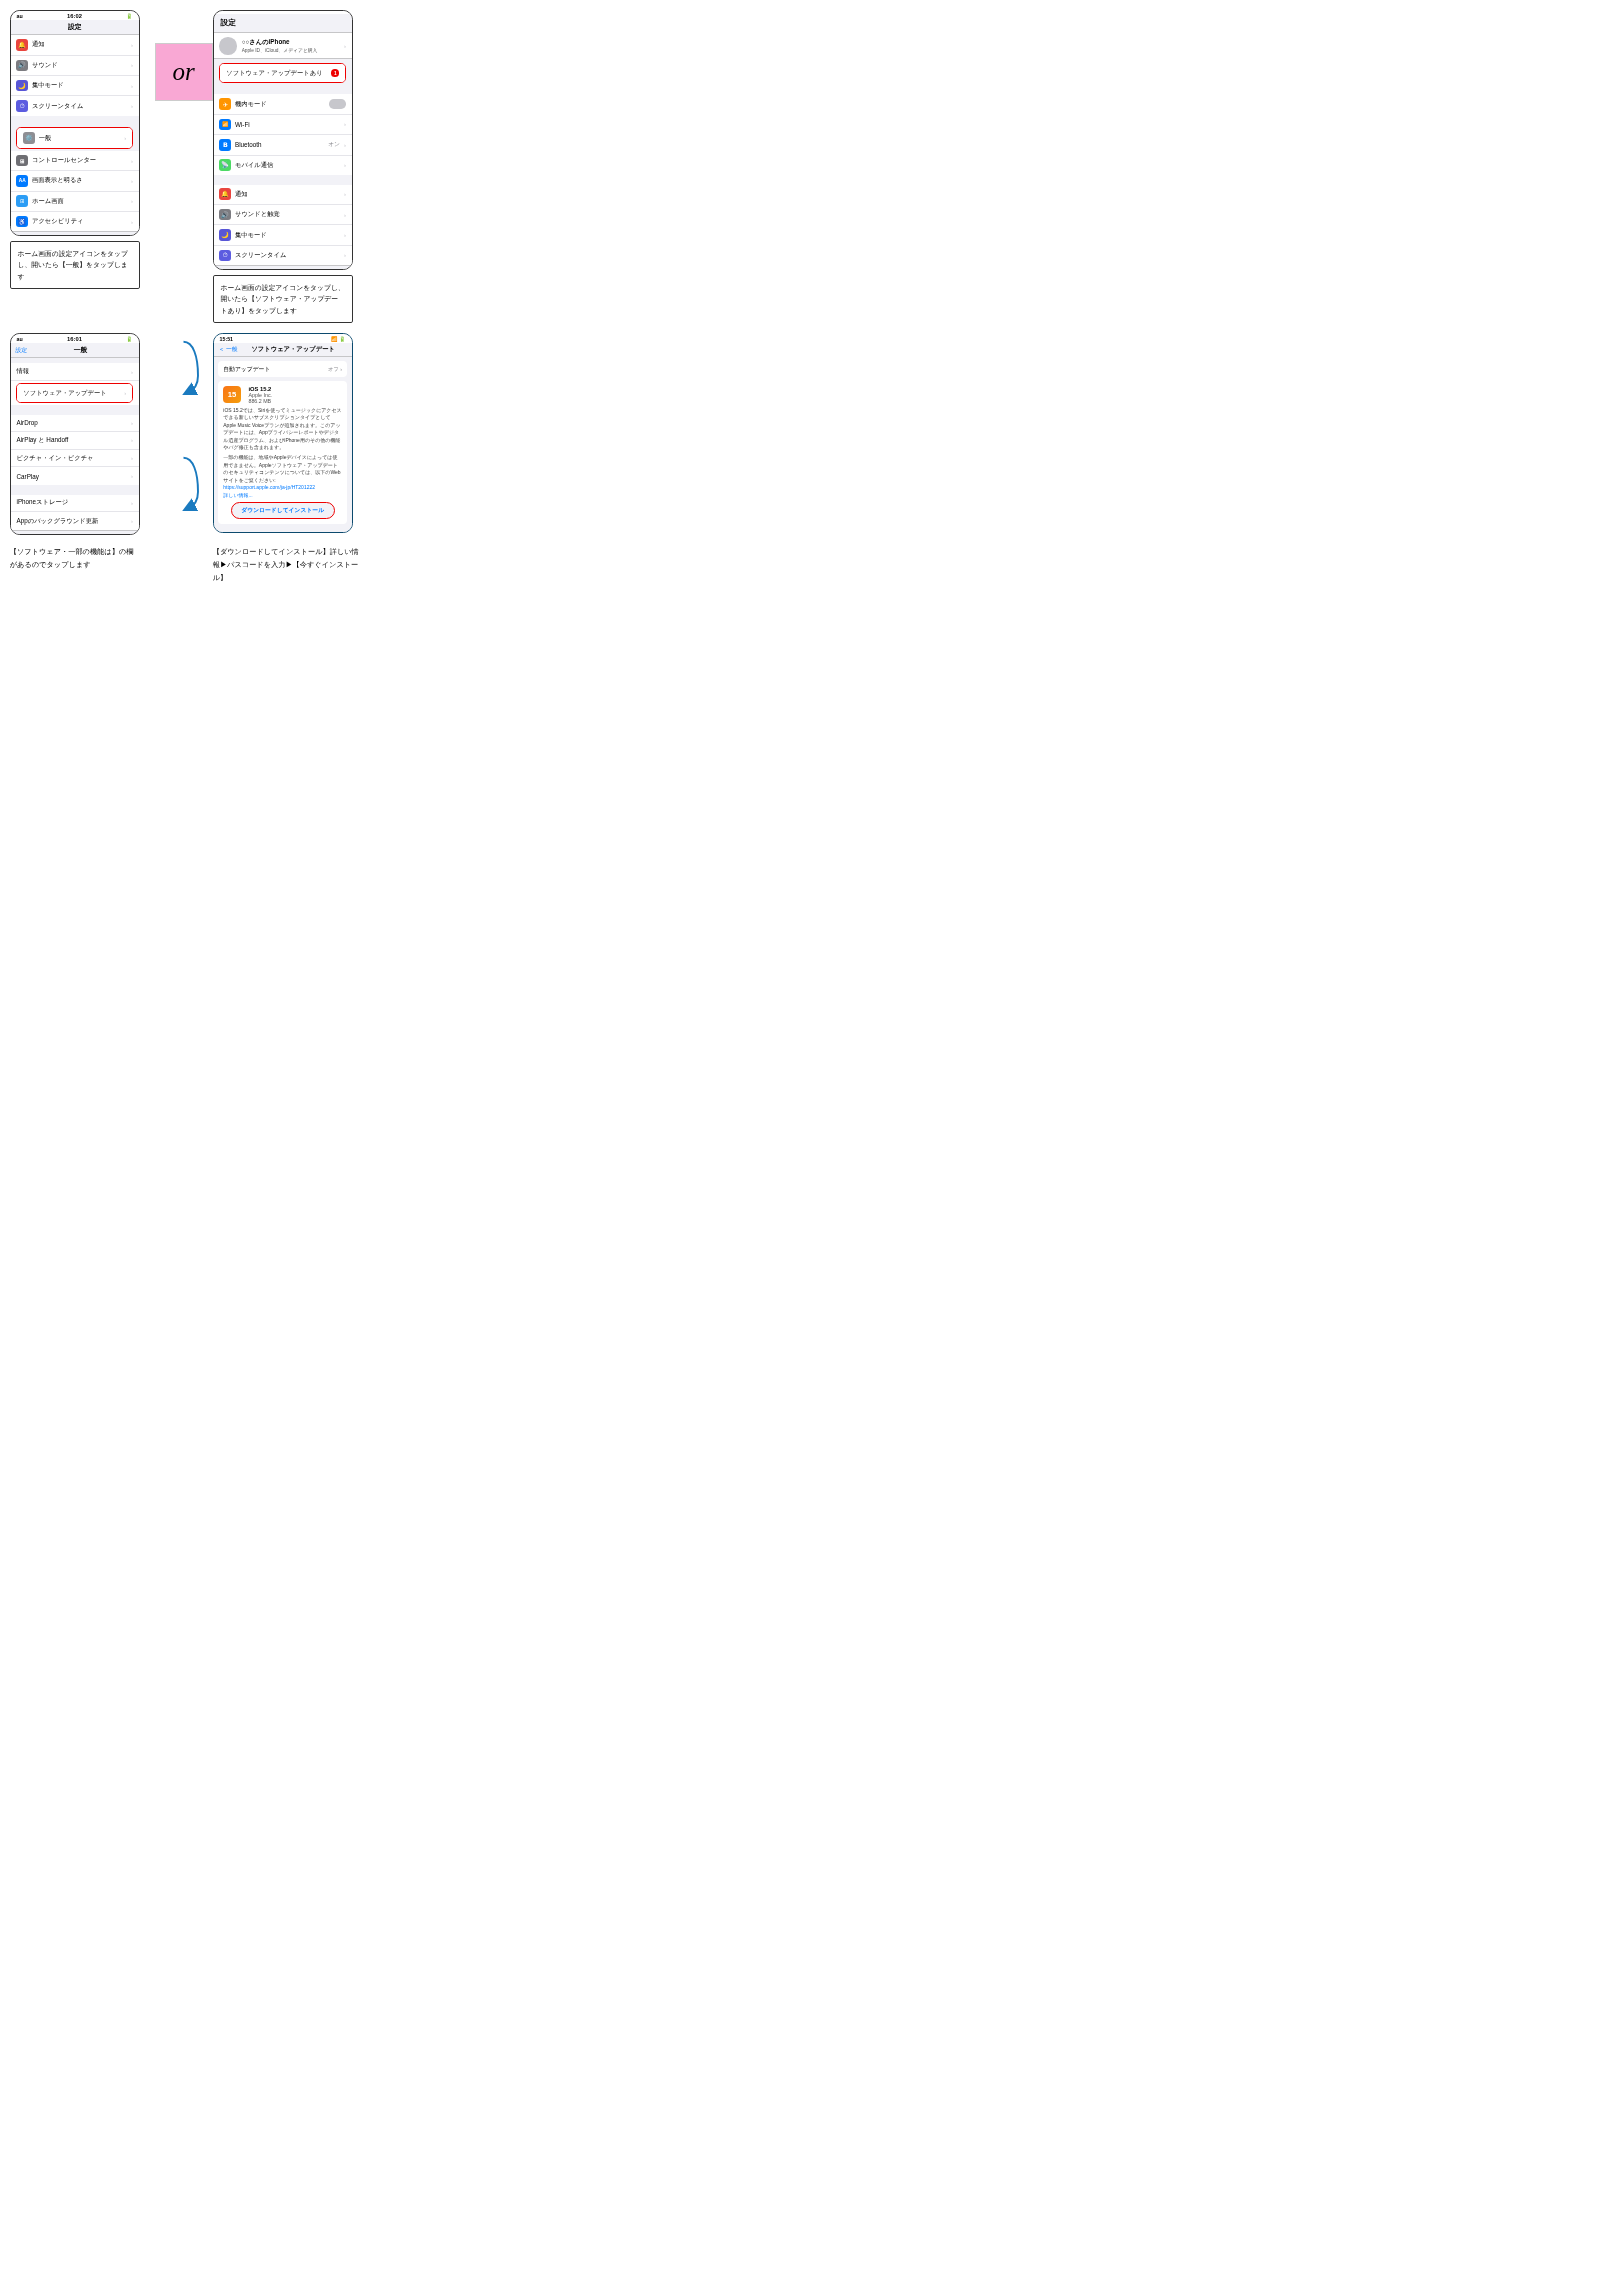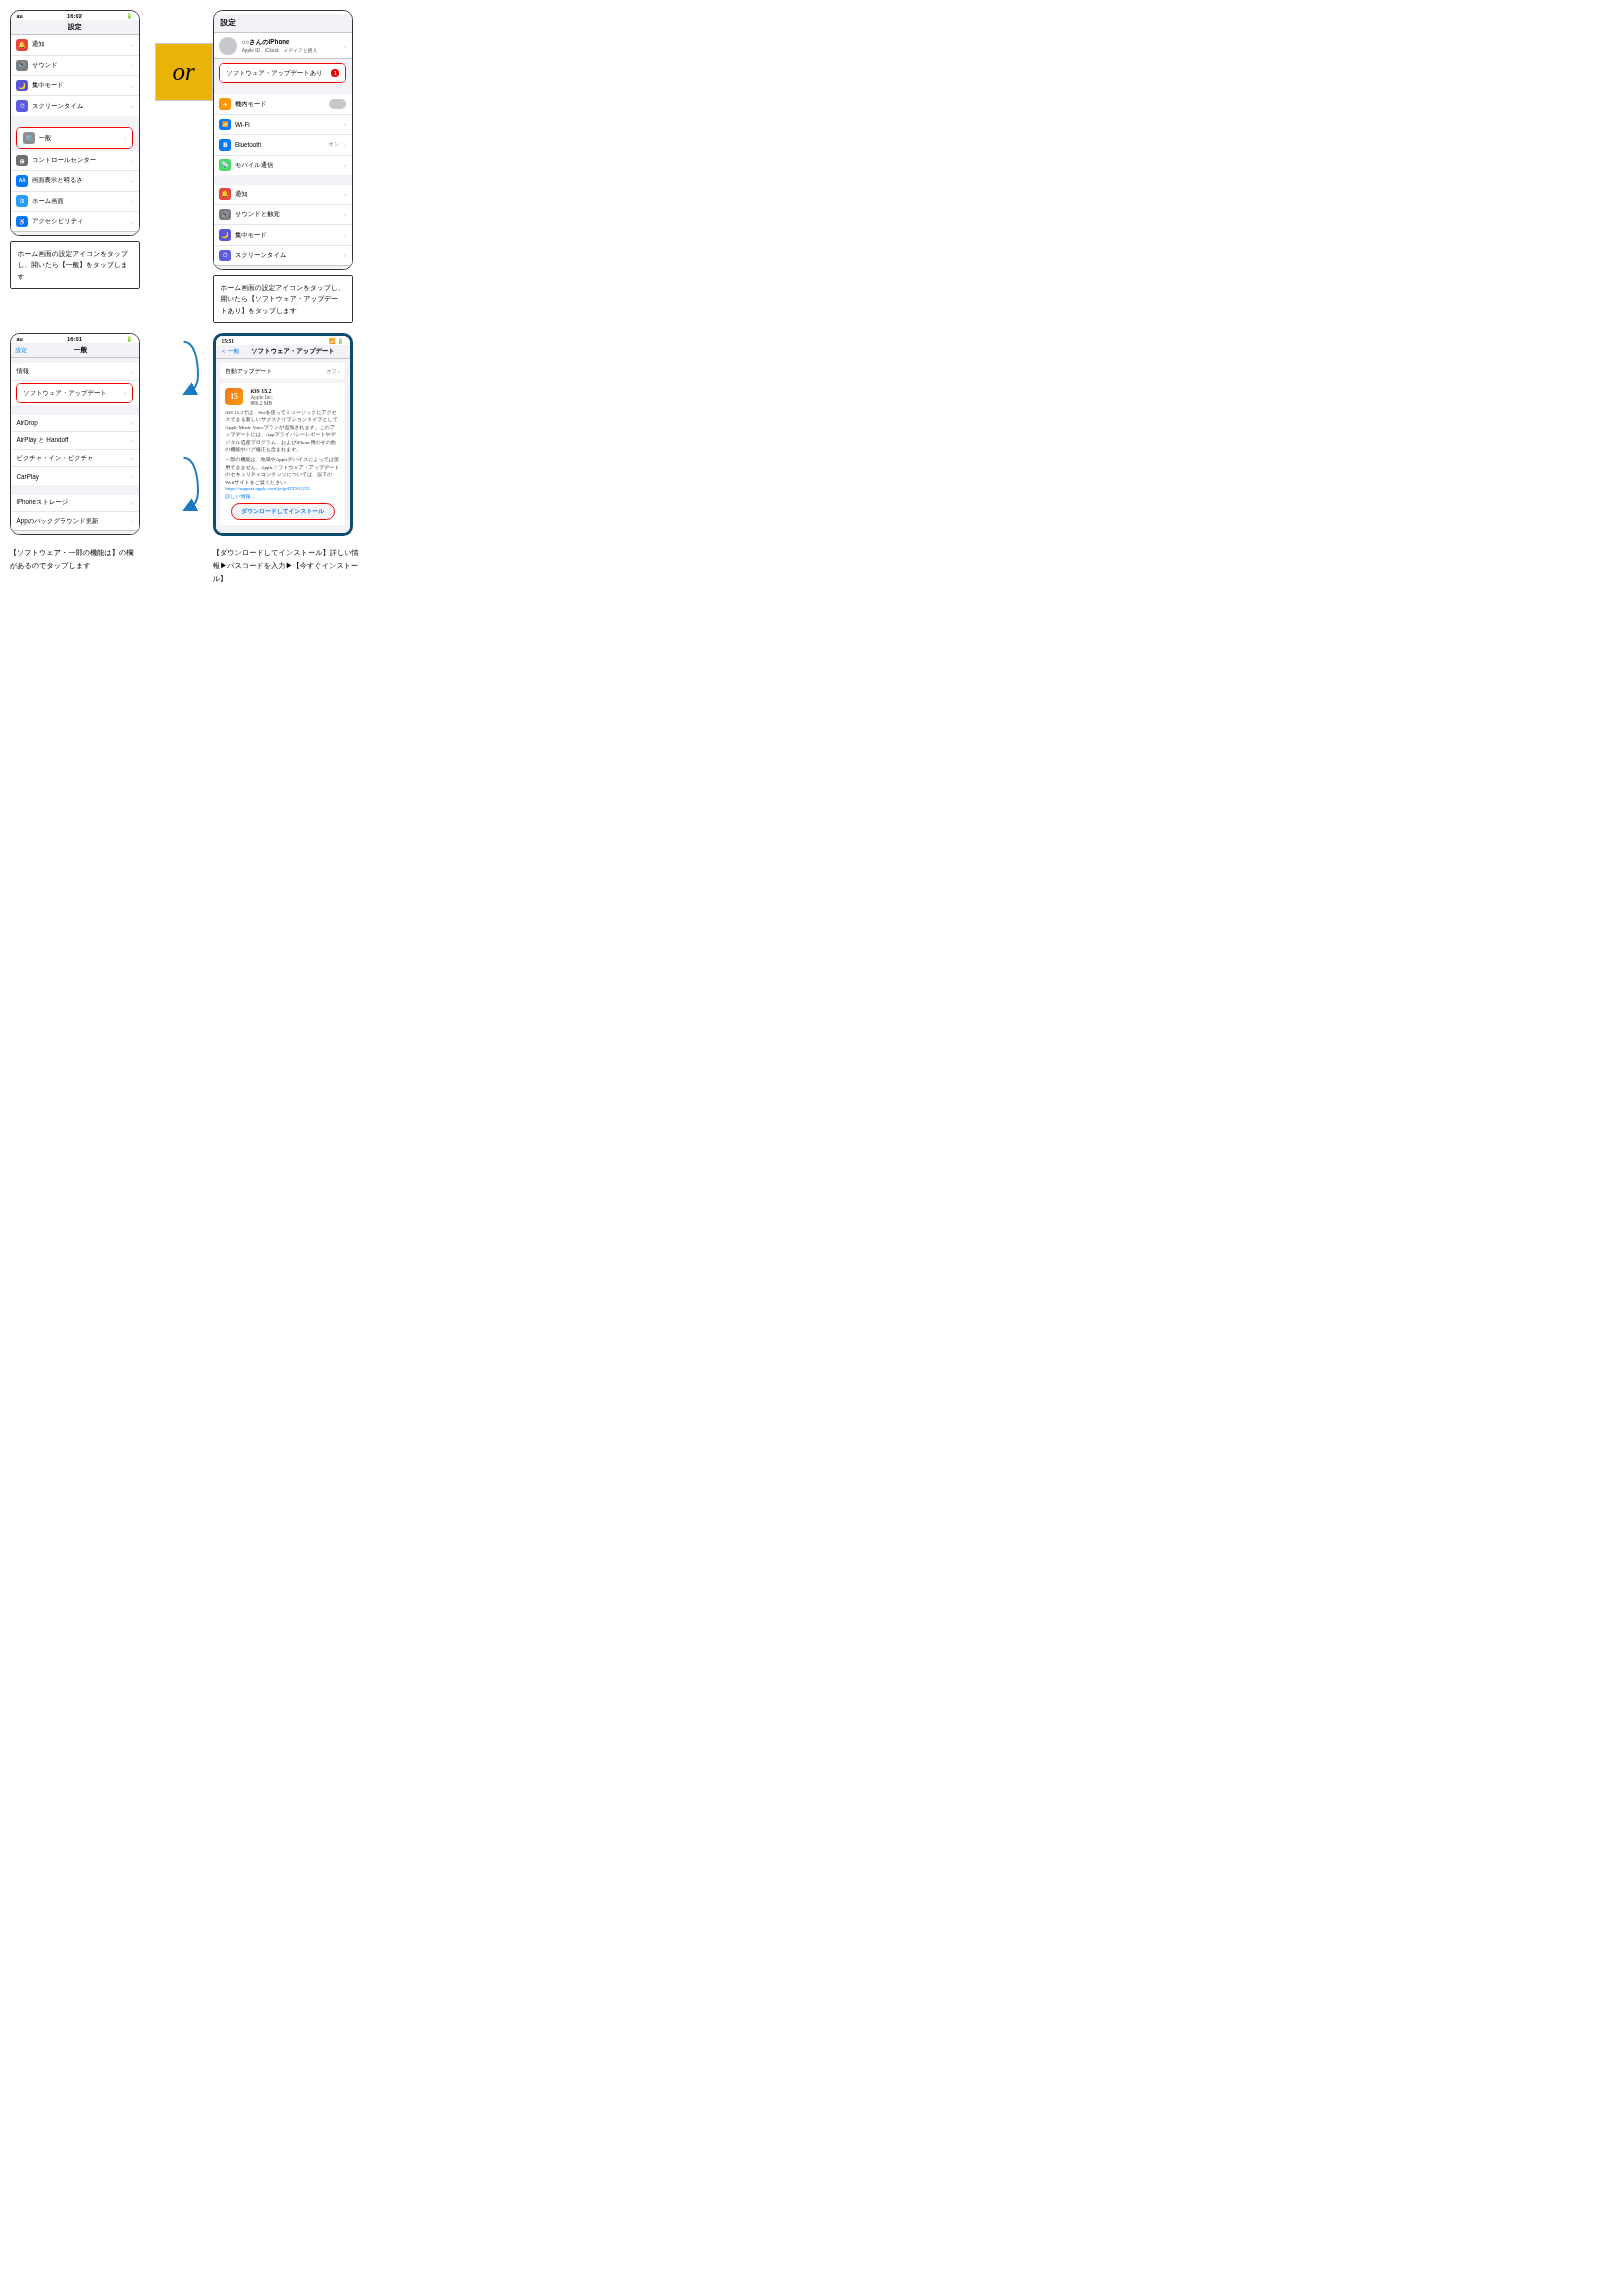--- a/index.html
+++ b/index.html
@@ -103,45 +103,44 @@
     .or-box {
       border: 1px solid #ccc;
       width: 58px;
       height: 58px;
       display: flex;
       align-items: center;
       justify-content: center;
       font-size: 25px;
       font-style: italic;
       font-family: Georgia, serif;
-      background: #eab308;
+      background: #f9a8d4;
       align-self: center;
       margin: 19.3px 0;
     }
 
     
     .caption-box {
       border: 1px solid #333;
       background: #fff;
       padding: 5.8px 6.8px;
       font-size: 6.8px;
       line-height: 1.7;
       border-radius: 1.9px;
       width: 130px;
     }
 
     
     .sw-update-screen {
-      border: 3px solid #0c4a6e;
+      border: 1px solid #0c4a6e;
       border-radius: 9.7px;
       background: #f2f2f7;
       overflow: hidden;
       font-size: 5.8px;
       width: 130px;
-      font-family: Liberation Serif, serif;
     }
 
     .sw-back-bar {
       background: #f2f2f7;
       display: flex;
       align-items: center;
       padding: 1.9px 4.8px;
       gap: 1.9px;
       border-bottom: 0.5px solid #c6c6c8;
     }

